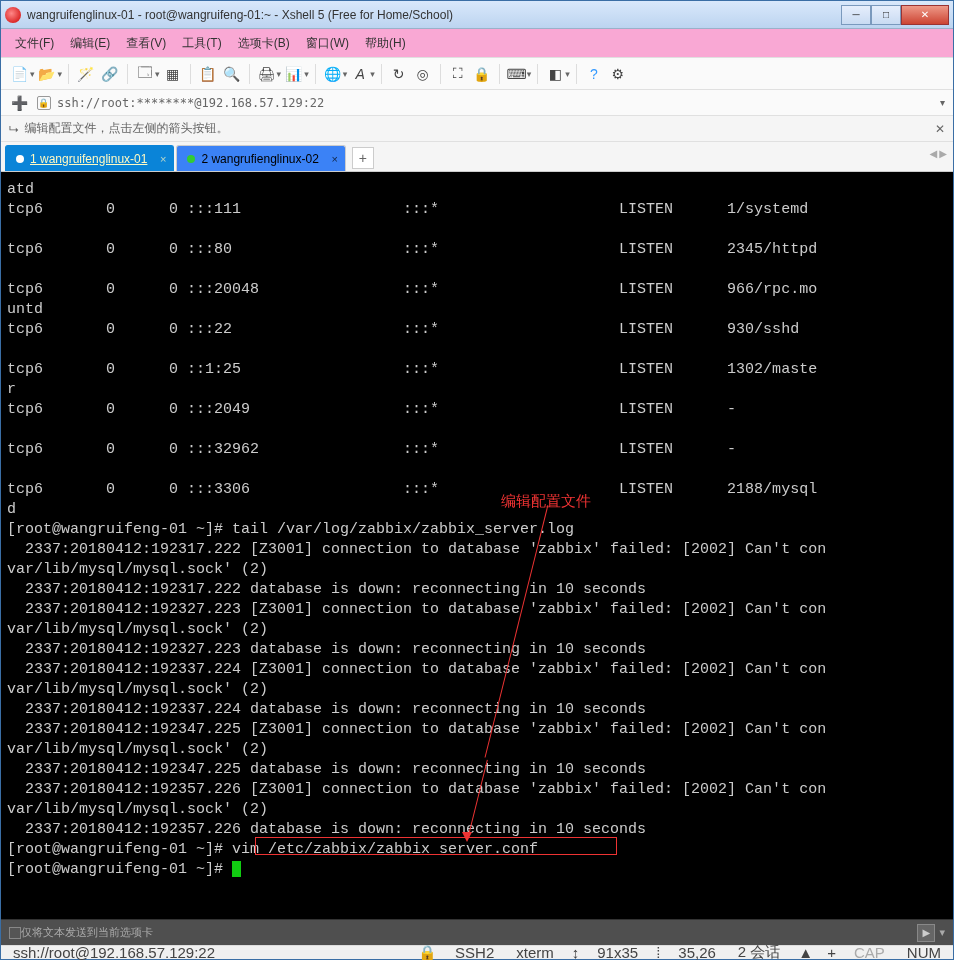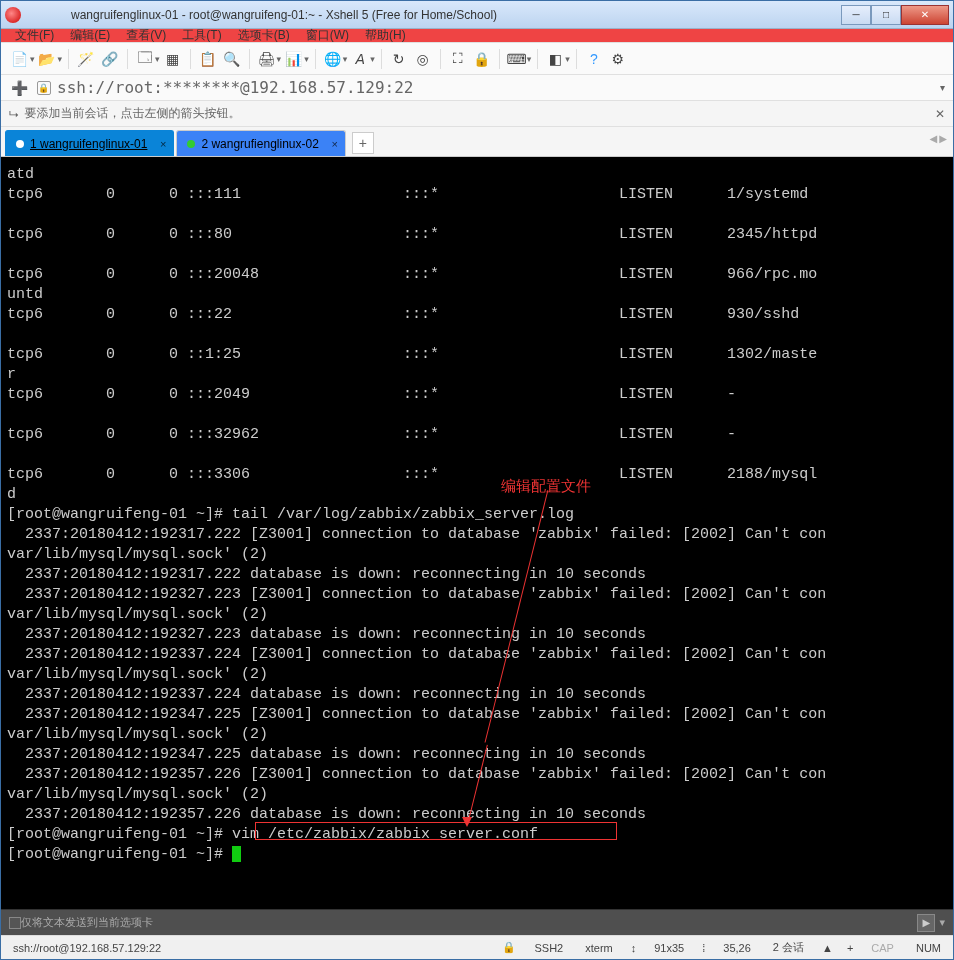--- a/index.html
+++ b/index.html
@@ -2,62 +2,62 @@
 <html><head>
 <meta charset="utf-8">
 <style>
 * { margin: 0; padding: 0; box-sizing: border-box; }
 body { width: 954px; height: 960px; font-family: "Microsoft YaHei", Tahoma, sans-serif; font-size: 12px; background: #f0f0f0; overflow: hidden; }
 
 .window { width: 954px; height: 960px; border: 1px solid #3a6ea5; background: #fff; display: flex; flex-direction: column; }
 
 .titlebar { height: 28px; background: linear-gradient(#d9e8fb, #bcd4f0); display: flex; align-items: center; padding: 0 4px; border-bottom: 1px solid #9ab1c9; }
 .titlebar .icon-app { width: 16px; height: 16px; background: radial-gradient(circle at 40% 40%, #f88, #c00); border-radius: 50%; margin-right: 6px; }
-.titlebar .title { flex: 1; color: #333; font-size: 12px; margin-left: 44px; }
+.titlebar .title { flex: 1; color: #333; font-size: 12px; }
 .titlebar .winbtns { display: flex; gap: 0; }
 .titlebar .winbtn { width: 30px; height: 20px; background: linear-gradient(#e6eefc,#c9dbf2); border: 1px solid #7a99bd; display:flex;align-items:center;justify-content:center; font-size:10px; color:#222; }
 .titlebar .winbtn.close { width:48px; background: linear-gradient(#e98,#c43); color:#fff; border-color:#933;}
 
-.menubar { height: 14px; background: #ef4444; border-bottom: 1px solid #e0e0e0; display: flex; align-items: center; padding: 0 8px; gap: 4px; }
+.menubar { height: 29px; background: #f9a8d4; border-bottom: 1px solid #e0e0e0; display: flex; align-items: center; padding: 0 8px; gap: 4px; }
 .menubar span { padding: 2px 6px; color: #333; cursor: default; }
 
 .toolbar { height: 32px; background: #fafafa; border-bottom: 1px solid #e0e0e0; display: flex; align-items: center; padding: 0 8px; gap: 2px; }
 .tbtn { width: 22px; height: 22px; display:flex;align-items:center;justify-content:center; border:1px solid transparent; color:#444; font-size:14px;}
 .tsep { width:1px; height:20px; background:#ddd; margin:0 4px; }
 .drop { font-size:9px; color:#666; margin-left:-3px; }
 
 .addressbar { height: 26px; background: #fafafa; border-bottom: 1px solid #e0e0e0; display:flex; align-items:center; padding:0 8px; gap:6px; color:#666; }
 .addressbar .lock { width:14px; height:14px; border:1px solid #999; border-radius:2px; font-size:9px; display:flex;align-items:center;justify-content:center;}
-.addressbar .url { flex:1; font-family: Consolas, monospace; font-size:16px; }
+.addressbar .url { flex:1; font-family: Consolas, monospace; font-size:12px; }
 .addressbar .dropdown { font-size:10px; }
 
 .tipbar { height: 26px; background: #f5f5f5; border-bottom: 1px solid #e0e0e0; display:flex; align-items:center; padding:0 8px; gap:6px; color:#666; }
 
 .tabbar { height: 30px; background: #f5f5f5; border-bottom: 1px solid #ccc; display:flex; align-items:flex-end; padding:0 4px; position:relative; }
 .tab { height: 26px; padding: 0 26px 0 10px; display:flex; align-items:center; gap:6px; border:1px solid #ccc; border-bottom:none; border-radius:3px 3px 0 0; margin-right:2px; background:#3b82f6; font-size:12px; position:relative; }
-.tab.active { background: #0a84d8; border-color:#0a84d8; color:#000000; }
+.tab.active { background: #0a84d8; border-color:#0a84d8; color:#fef9c3; }
 .tab .dot { width:8px; height:8px; border-radius:50%; }
 .tab.active .dot { background:#fff; }
 .tab .dot.green { background:#3c3; }
 .tab .close-x { position:absolute; right:7px; font-size:11px; opacity:.7; }
 .tab-add { width:22px; height:22px; border:1px solid #ccc; display:flex;align-items:center;justify-content:center; margin-left:4px; background:#fff; margin-bottom:2px; font-size:14px; color:#666;}
 .tab-nav { position:absolute; right:6px; top:6px; display:flex; gap:2px; color:#aaa; font-size:10px; }
 
 .terminal { flex:1; background:#000; color:#ccc; font-family: Consolas, "Courier New", monospace; font-size:15px; line-height:20px; padding:8px 6px; overflow:hidden; white-space:pre; position:relative; }
 .terminal .annot { position:absolute; color:#e33; font-family:"Microsoft YaHei",sans-serif; font-size:15px; }
 .terminal .arrow-line { position:absolute; background:#e33; }
 .terminal .arrow-head { position:absolute; width:0; height:0; border:5px solid transparent; border-top:10px solid #e33; }
 .terminal .red-box { position:absolute; border:1px solid #e33; }
 .cursor-blk { display:inline-block; width:9px; height:16px; background:#1c1; vertical-align:middle; }
 
 .sendbar { height: 26px; background: #4f4f4f; border-top:1px solid #333; display:flex; align-items:center; padding:0 8px; color:#aaa; font-size:11px; }
 .sendbar .chk { width:12px; height:12px; border:1px solid #888; background:#555; }
 .sendbar .go { margin-left:auto; width:18px; height:18px; background:#666; border:1px solid #888; display:flex;align-items:center;justify-content:center; color:#ccc; font-size:10px;}
 
-.statusbar { height: 24px; background: #f0f0f0; border-top:1px solid #ddd; display:flex; align-items:center; padding:0 8px; gap:14px; color:#444; font-size:11px; }
+.statusbar { height: 14px; background: #f0f0f0; border-top:1px solid #ddd; display:flex; align-items:center; padding:0 8px; gap:14px; color:#444; font-size:15px; }
 .statusbar .spacer { flex:1; }
 .statusbar .cell { padding:0 4px; }
 </style>
 </head>
 <body>
 
 <div class="window">
   <div class="titlebar">
     <div class="icon-app"></div>
     <div class="title">wangruifenglinux-01 - root@wangruifeng-01:~ - Xshell 5 (Free for Home/School)</div>
@@ -124,21 +124,21 @@
 
   <div class="addressbar">
     <div class="tbtn" style="color:#6a6">➕</div>
     <div class="lock">🔒</div>
     <div class="url">ssh://root:********@192.168.57.129:22</div>
     <div class="dropdown">▾</div>
   </div>
 
   <div class="tipbar">
     <span>⮡</span>
-    <span>要添加当前会话，点击左侧的箭头按钮。</span>
+    <span>编辑配置文件，点击左侧的箭头按钮。</span>
     <span style="margin-left:auto">✕</span>
   </div>
 
   <div class="tabbar">
     <div class="tab active">
       <span class="dot"></span>
       <span style="text-decoration:underline">1 wangruifenglinux-01</span>
       <span class="close-x">×</span>
     </div>
     <div class="tab">

